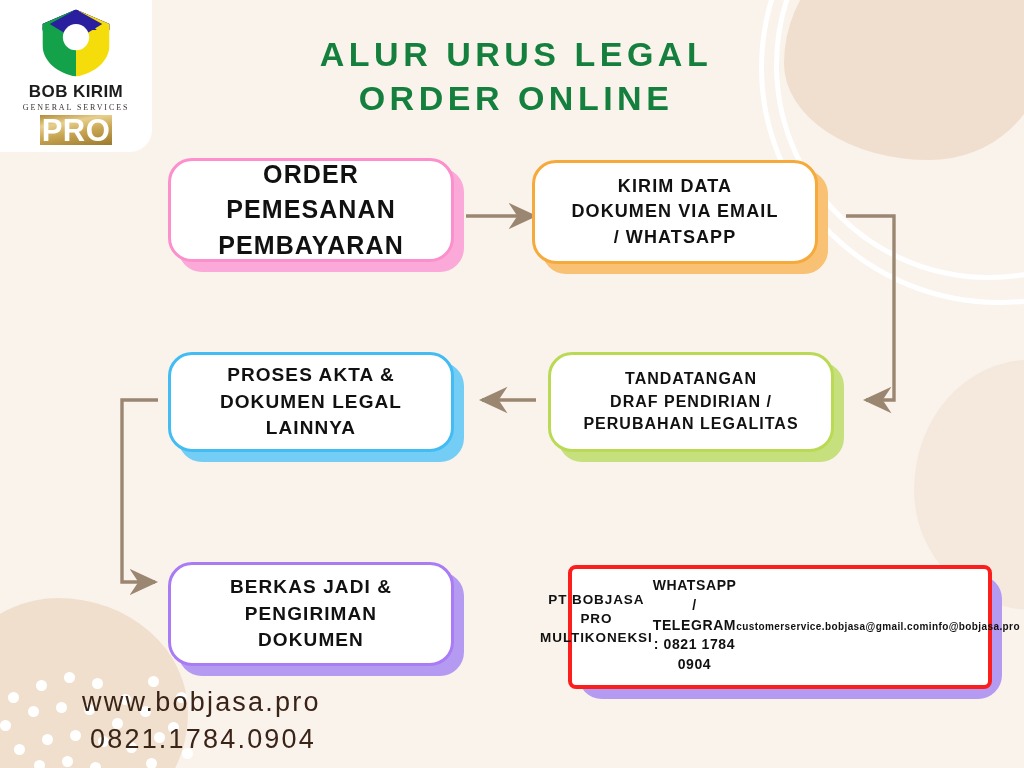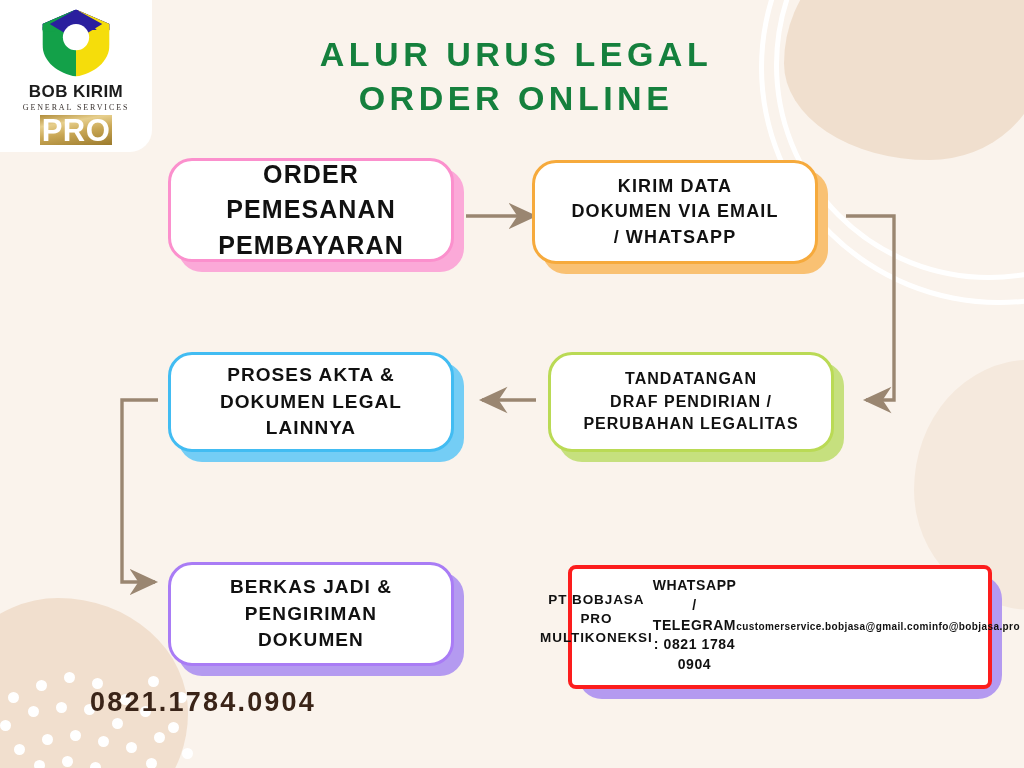--- a/index.html
+++ b/index.html
@@ -128,21 +128,21 @@
     font-family:"Liberation Sans", sans-serif; font-weight:bold;
     font-size:10px; letter-spacing:.4px; color:#111; line-height:1.45;
   }
 
   
   .footer {
     position:absolute; left:82px; top:684px;
     font-family:"Liberation Sans", sans-serif;
     font-size:27px; color:#3a2418; letter-spacing:2.2px; line-height:1.38;
   }
-  .footer .ln2 { padding-left:8px;font-weight:bold; }
+  .footer .ln2 { padding-left:8px; }
 
   
   .connectors { position:absolute; inset:0; pointer-events:none; }
 </style>
 </head>
 <body>
 
 <div class="bg-layer">
   <div class="blob-tr"></div>
   <div class="arc arc-1"></div>
@@ -268,14 +268,15 @@
   <div class="shadow"></div>
   <div class="card">
     <div class="contact-company">PT BOBJASA PRO MULTIKONEKSI</div>
     <div class="contact-wa">WHATSAPP / TELEGRAM : 0821 1784 0904</div>
     <div class="contact-mail">customerservice.bobjasa@gmail.com</div>
     <div class="contact-mail">info@bobjasa.pro</div>
   </div>
 </div>
 
 <div class="footer">
+  <div class="ln1">www.bobjasa.pro</div>
   <div class="ln2">0821.1784.0904</div>
 </div>
 
 </body></html>

